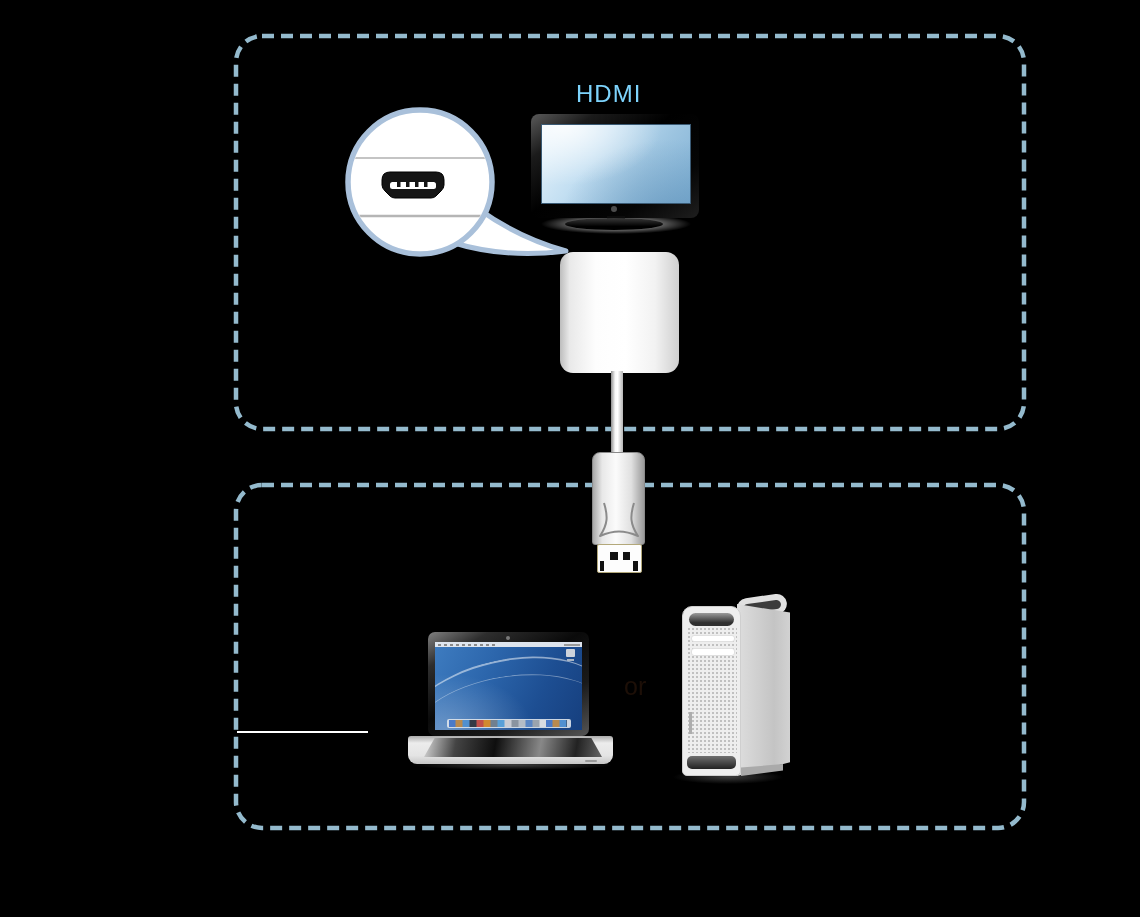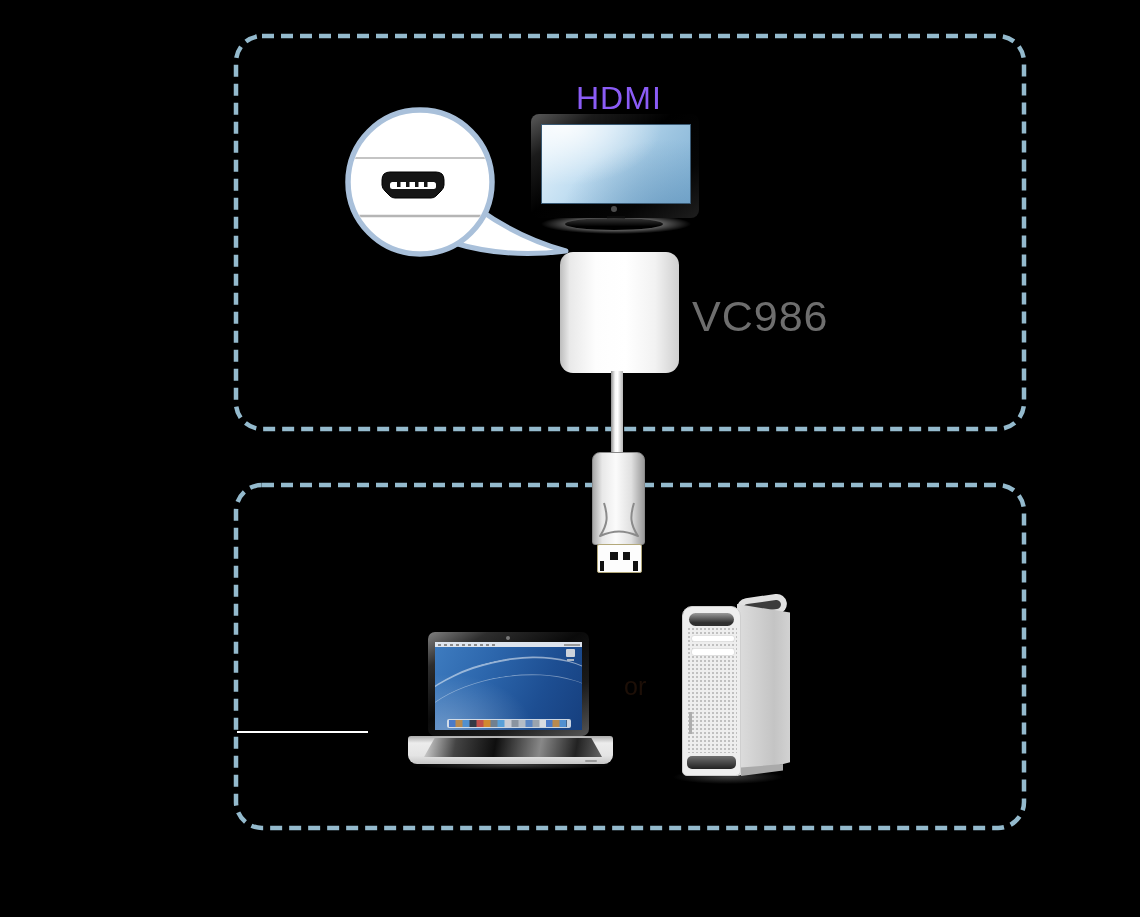--- a/index.html
+++ b/index.html
@@ -8,21 +8,21 @@
     background:#000;font-family:"Liberation Sans","DejaVu Sans",sans-serif;
   }
   .abs{position:absolute;}
 
   
   #zones{position:absolute;left:0;top:0;z-index:1;}
 
   
   .hdmi-label{
     left:576px;top:80px;z-index:6;
-    font-size:32px;letter-spacing:1px;color:#8b5cf6;font-weight:normal;
+    font-size:24px;letter-spacing:1px;color:#7dd3fc;font-weight:normal;
   }
   .model-label{
     left:692px;top:292px;z-index:6;
     font-size:43px;letter-spacing:1px;color:#6e6e6e;
   }
   .or-label{
     left:624px;top:672px;z-index:6;
     font-size:25px;color:#1d0f07;
   }
 
@@ -184,21 +184,20 @@
       <path d="M8,0 h46 q8,0 8,8 v5 q0,3 -3,6 l-5,5 q-2,2 -5,2 h-36 q-3,0 -5,-2 l-5,-5 q-3,-3 -3,-6 v-5 q0,-8 8,-8 z" fill="#151515" stroke="#000" stroke-width="1"></path>
       <rect x="8" y="10" width="46" height="7" rx="2.5" fill="#fff"></rect>
       <rect x="15" y="7" width="3.5" height="8" fill="#151515"></rect>
       <rect x="24" y="7" width="3.5" height="8" fill="#151515"></rect>
       <rect x="33" y="7" width="3.5" height="8" fill="#151515"></rect>
       <rect x="42" y="7" width="3.5" height="8" fill="#151515"></rect>
     </g>
   </svg>
 
   <div class="abs adapter"></div>
-  <div class="abs model-label">VC986</div>
 
   <div class="abs cable"></div>
   <div class="abs dp-housing"></div>
   <svg id="dp-tulip" class="abs" width="42" height="36" viewBox="0 0 42 36">
     <path d="M6,1 C10,14 10,22 2,34 C16,28 26,28 40,34 C32,22 32,14 36,1" fill="none" stroke="#8b8b8b" stroke-width="2" stroke-linejoin="round"></path>
   </svg>
   <div class="abs dp-plug"></div>
   <div class="abs dp-pin1"></div>
   <div class="abs dp-pin2"></div>
   <div class="abs dp-notch-l"></div>

